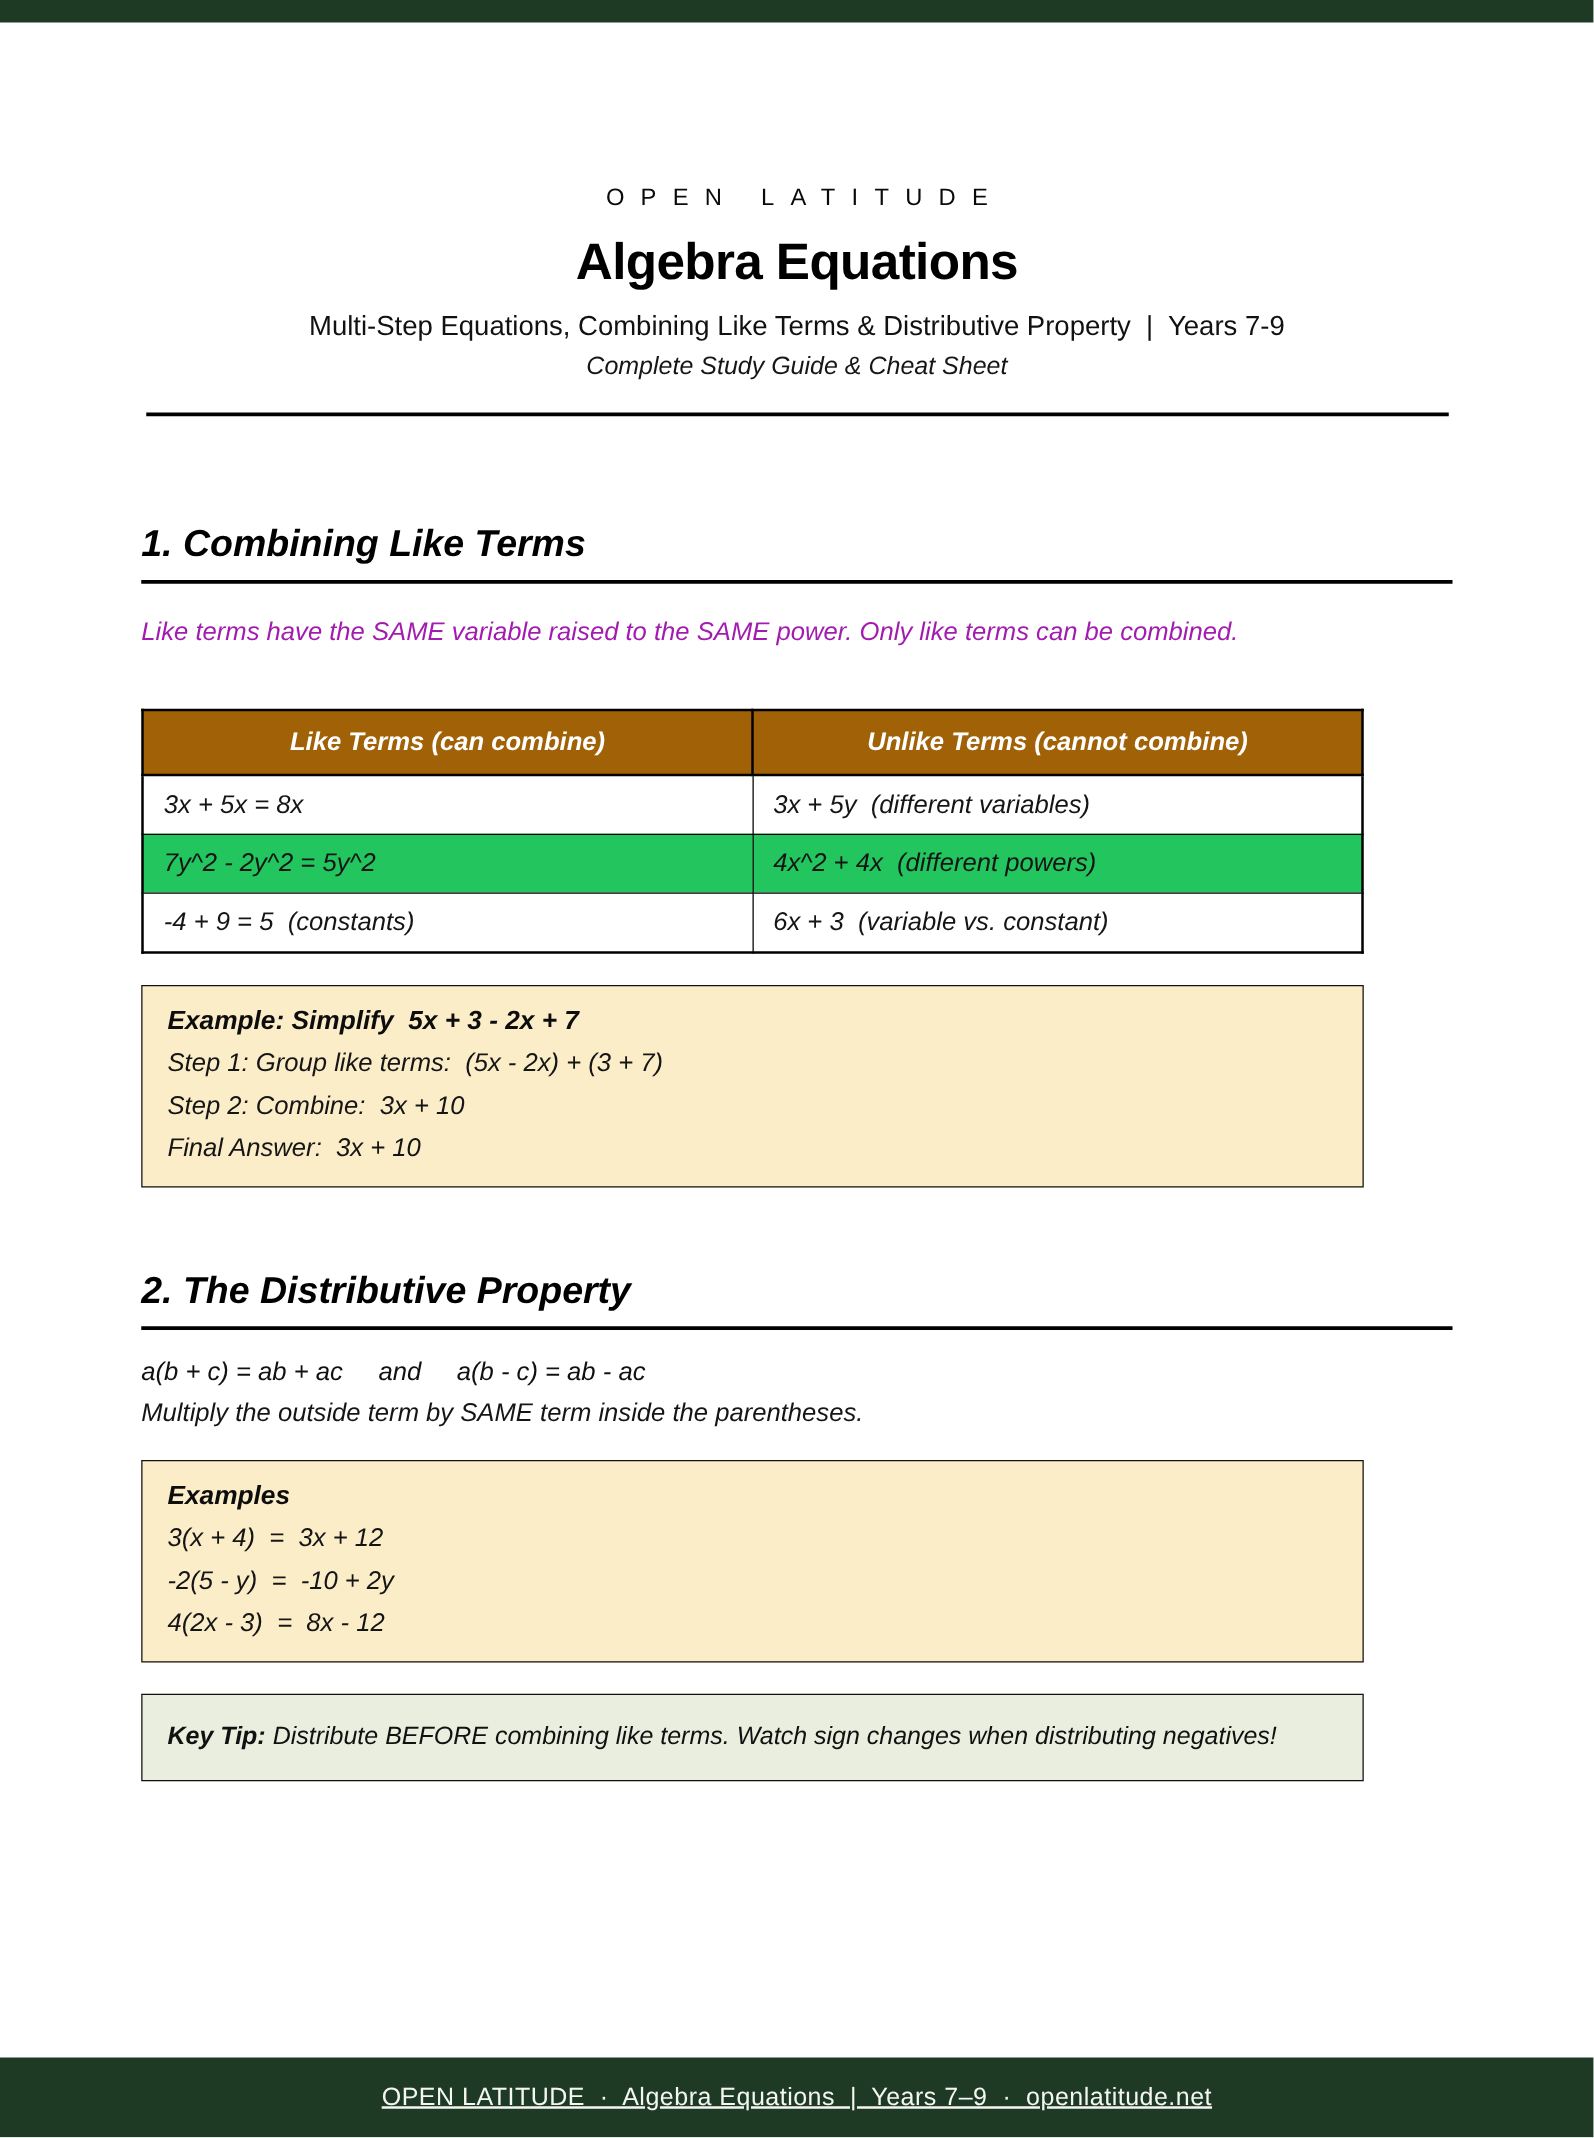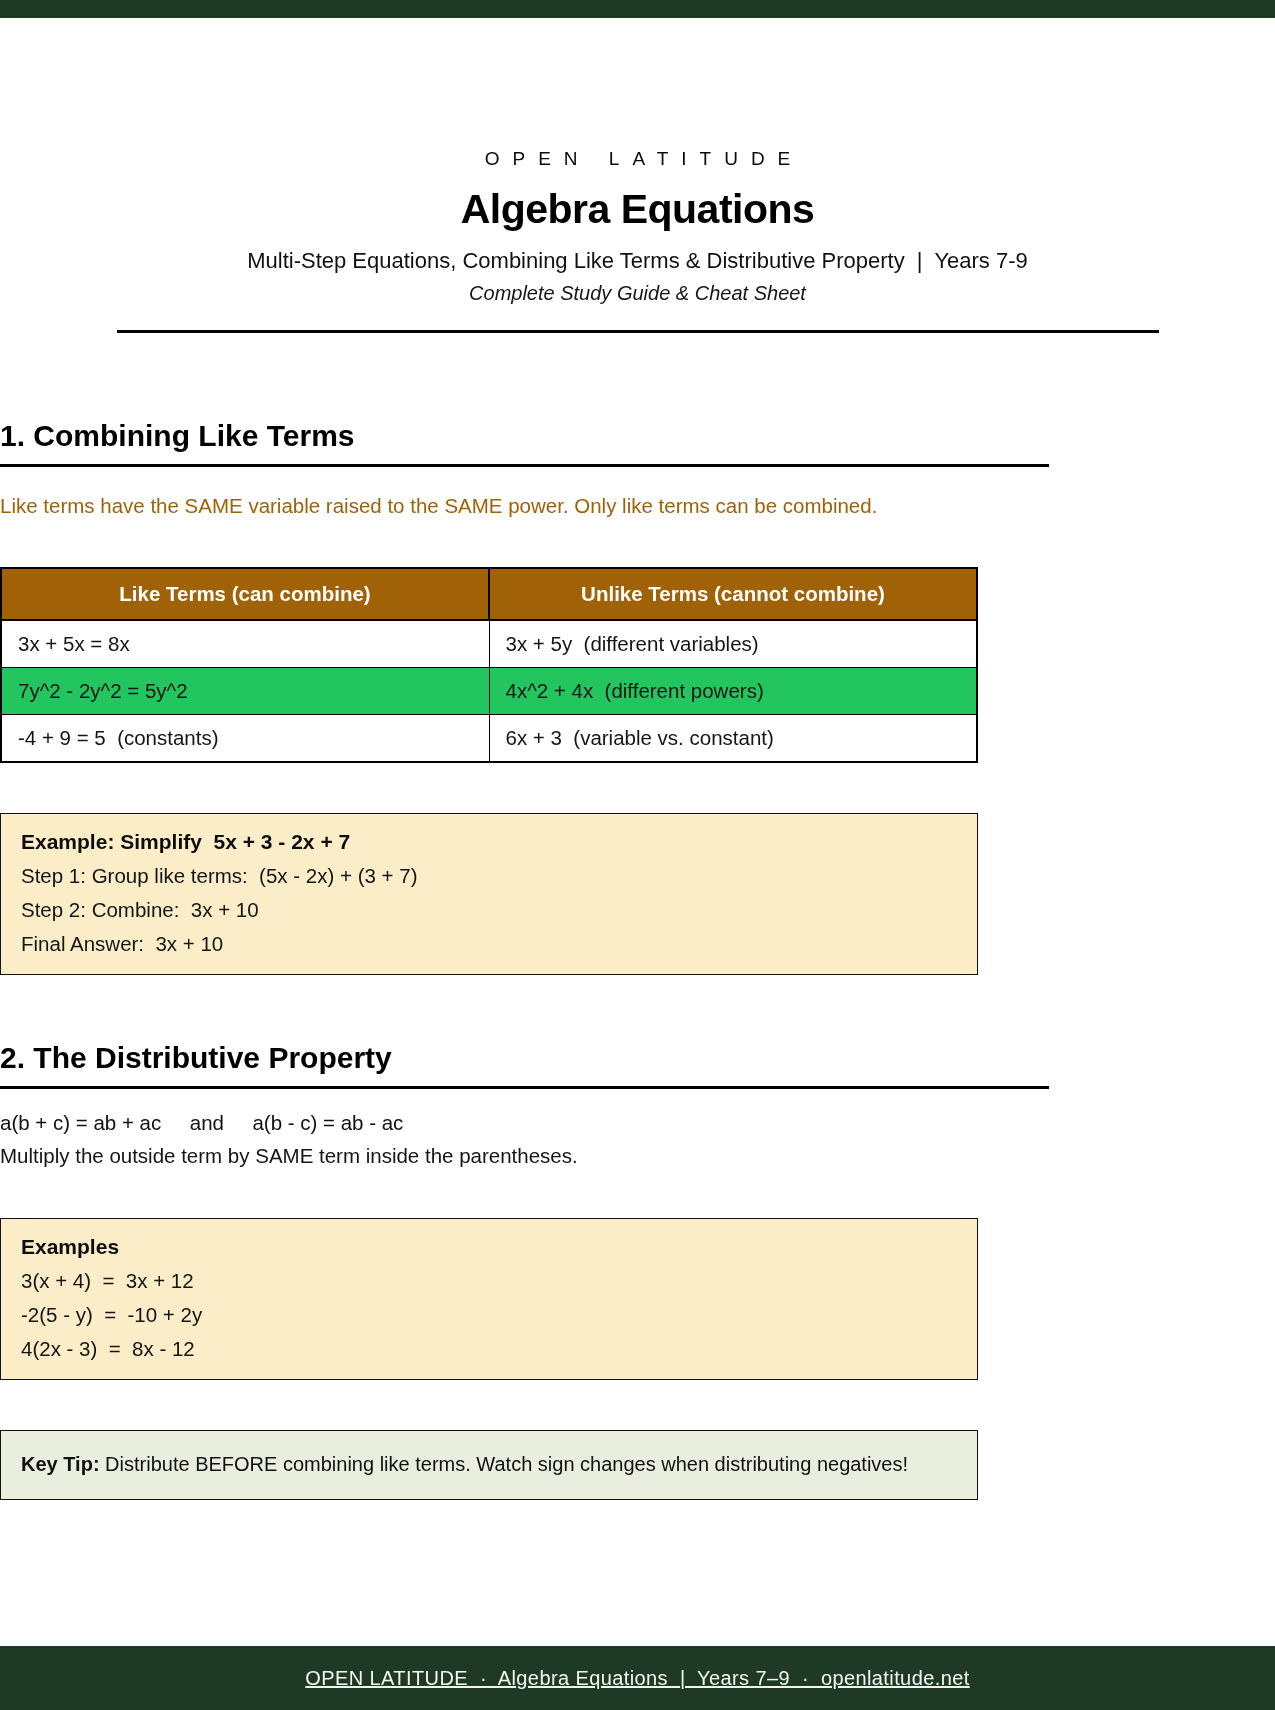--- a/index.html
+++ b/index.html
@@ -39,34 +39,34 @@
   }
   .tagline {
     margin-top:8px;
     font-size:20px; font-style:italic; color:#161616;
   }
   .header-rule {
     width:1042px; height:3px; background:#000;
     margin:25px auto 0 auto;
   }
 
-  .content { width:1213px; }
+  .content { padding-left:113px; width:1213px;font-style:italic; }
 
   .section-heading {
     font-size:30px; font-weight:700; color:#000;
     margin-top:86px;
   }
   .section-rule {
     width:1049px; height:3px; background:#000;
     margin-top:11px;
   }
   .intro {
     margin-top:23px;
     font-size:20.5px; line-height:1.55;
-    width:1010px; color:#a16207;
+    width:1010px; color:#a21caf;
   }
 
   table.terms-table {
     margin-top:45px;
     width:978px;
     border-collapse:collapse;
     border:2px solid #000;
     table-layout:fixed;
   }
   .terms-table th {
@@ -79,21 +79,21 @@
     font-size:20.5px; color:#151515;
     padding:11px 16px;
     border:1.5px solid #000;
     height:45px;
   }
   .terms-table tr.alt td { background:#22c55e; }
 
   .callout {
     width:978px;
     border:1.5px solid #111;
-    margin-top:50px;
+    margin-top:25px;
     padding:16px 20px 18px 20px;
   }
   .callout.cream { background:#fcedc9; }
   .callout.green { background:#e9eede; }
   .callout .c-title { font-size:21px; font-weight:700; color:#0d0d0d; }
   .callout .c-line { font-size:20.5px; color:#151515; margin-top:10px; }
 
   .formula-line {
     margin-top:22px;
     font-size:20.5px; color:#111;

